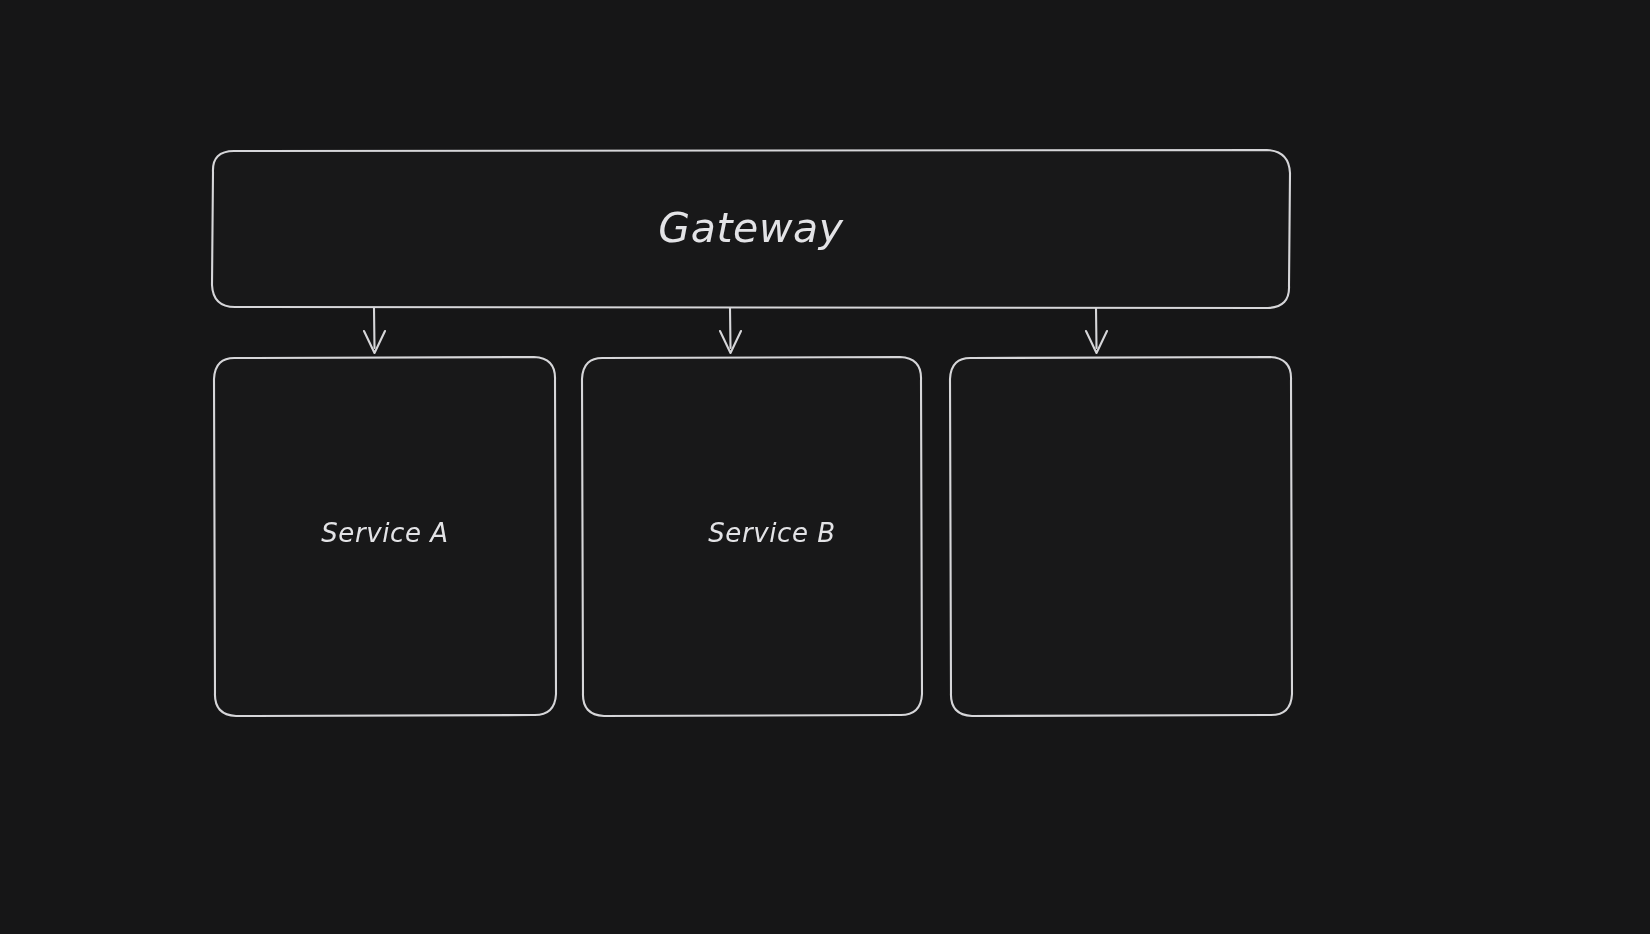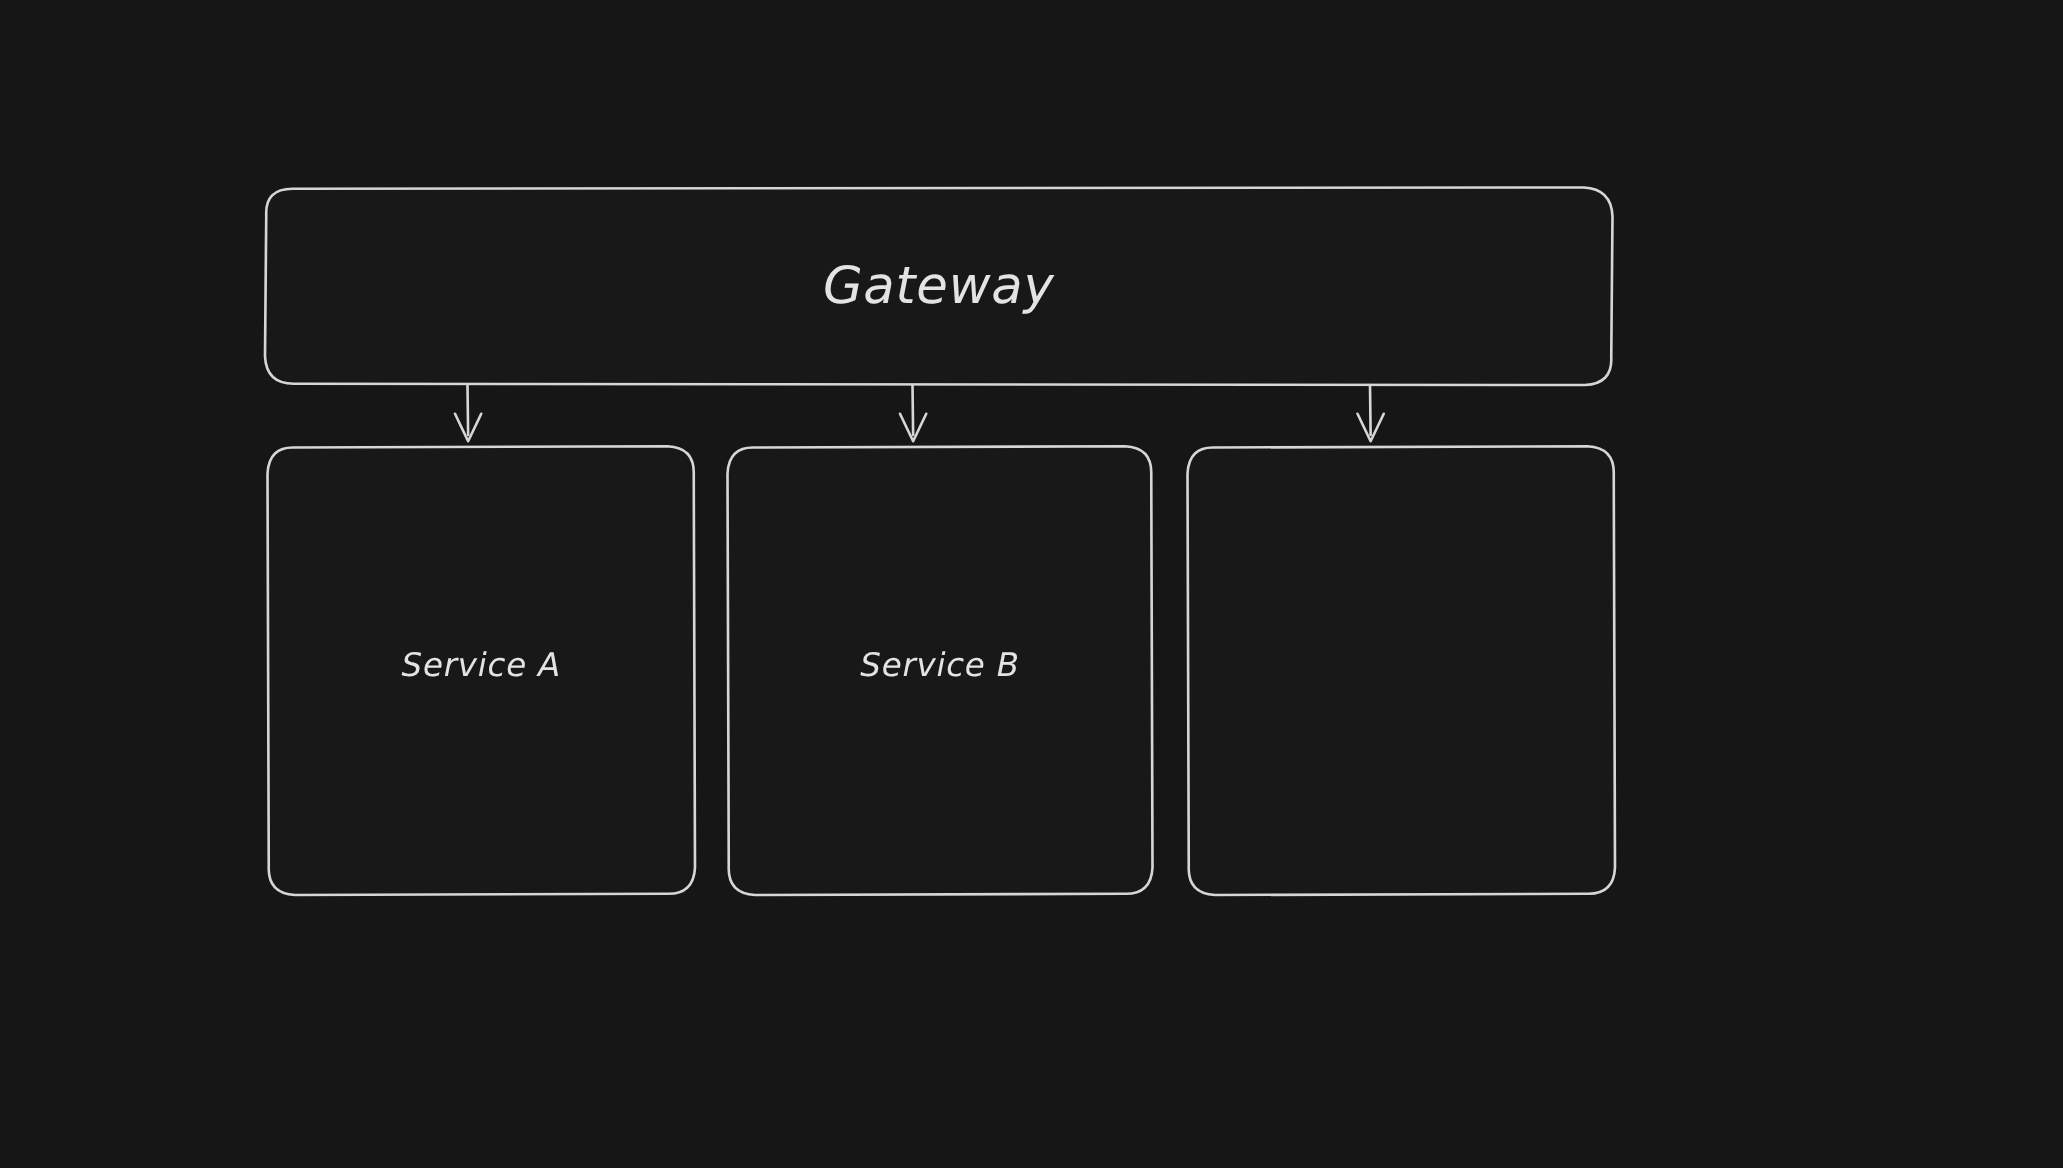--- a/index.html
+++ b/index.html
@@ -137,16 +137,16 @@
       <path class="edge-line" d="M 1096 308 L 1096.5 348"></path>
       <path class="edge-head" d="M 1086 331 L 1096.5 353 L 1107 331"></path>
     </g>
 
   </svg>
 
   <div class="node-label label-service" style="left:214px; top:517px; width:342px;">Service A</div>
 
   <div class="node-label label-gateway" style="left:212px; top:204px; width:1078px;">Gateway</div>
 
-  <div class="node-label label-service" style="left:582px; top:517px; width:340px;">Service B</div>
+  <div class="node-label label-service" style="left:582px; top:517px; width:340px;padding-left:20px;">Service B</div>
 
 
 </div>
 
 </body></html>

